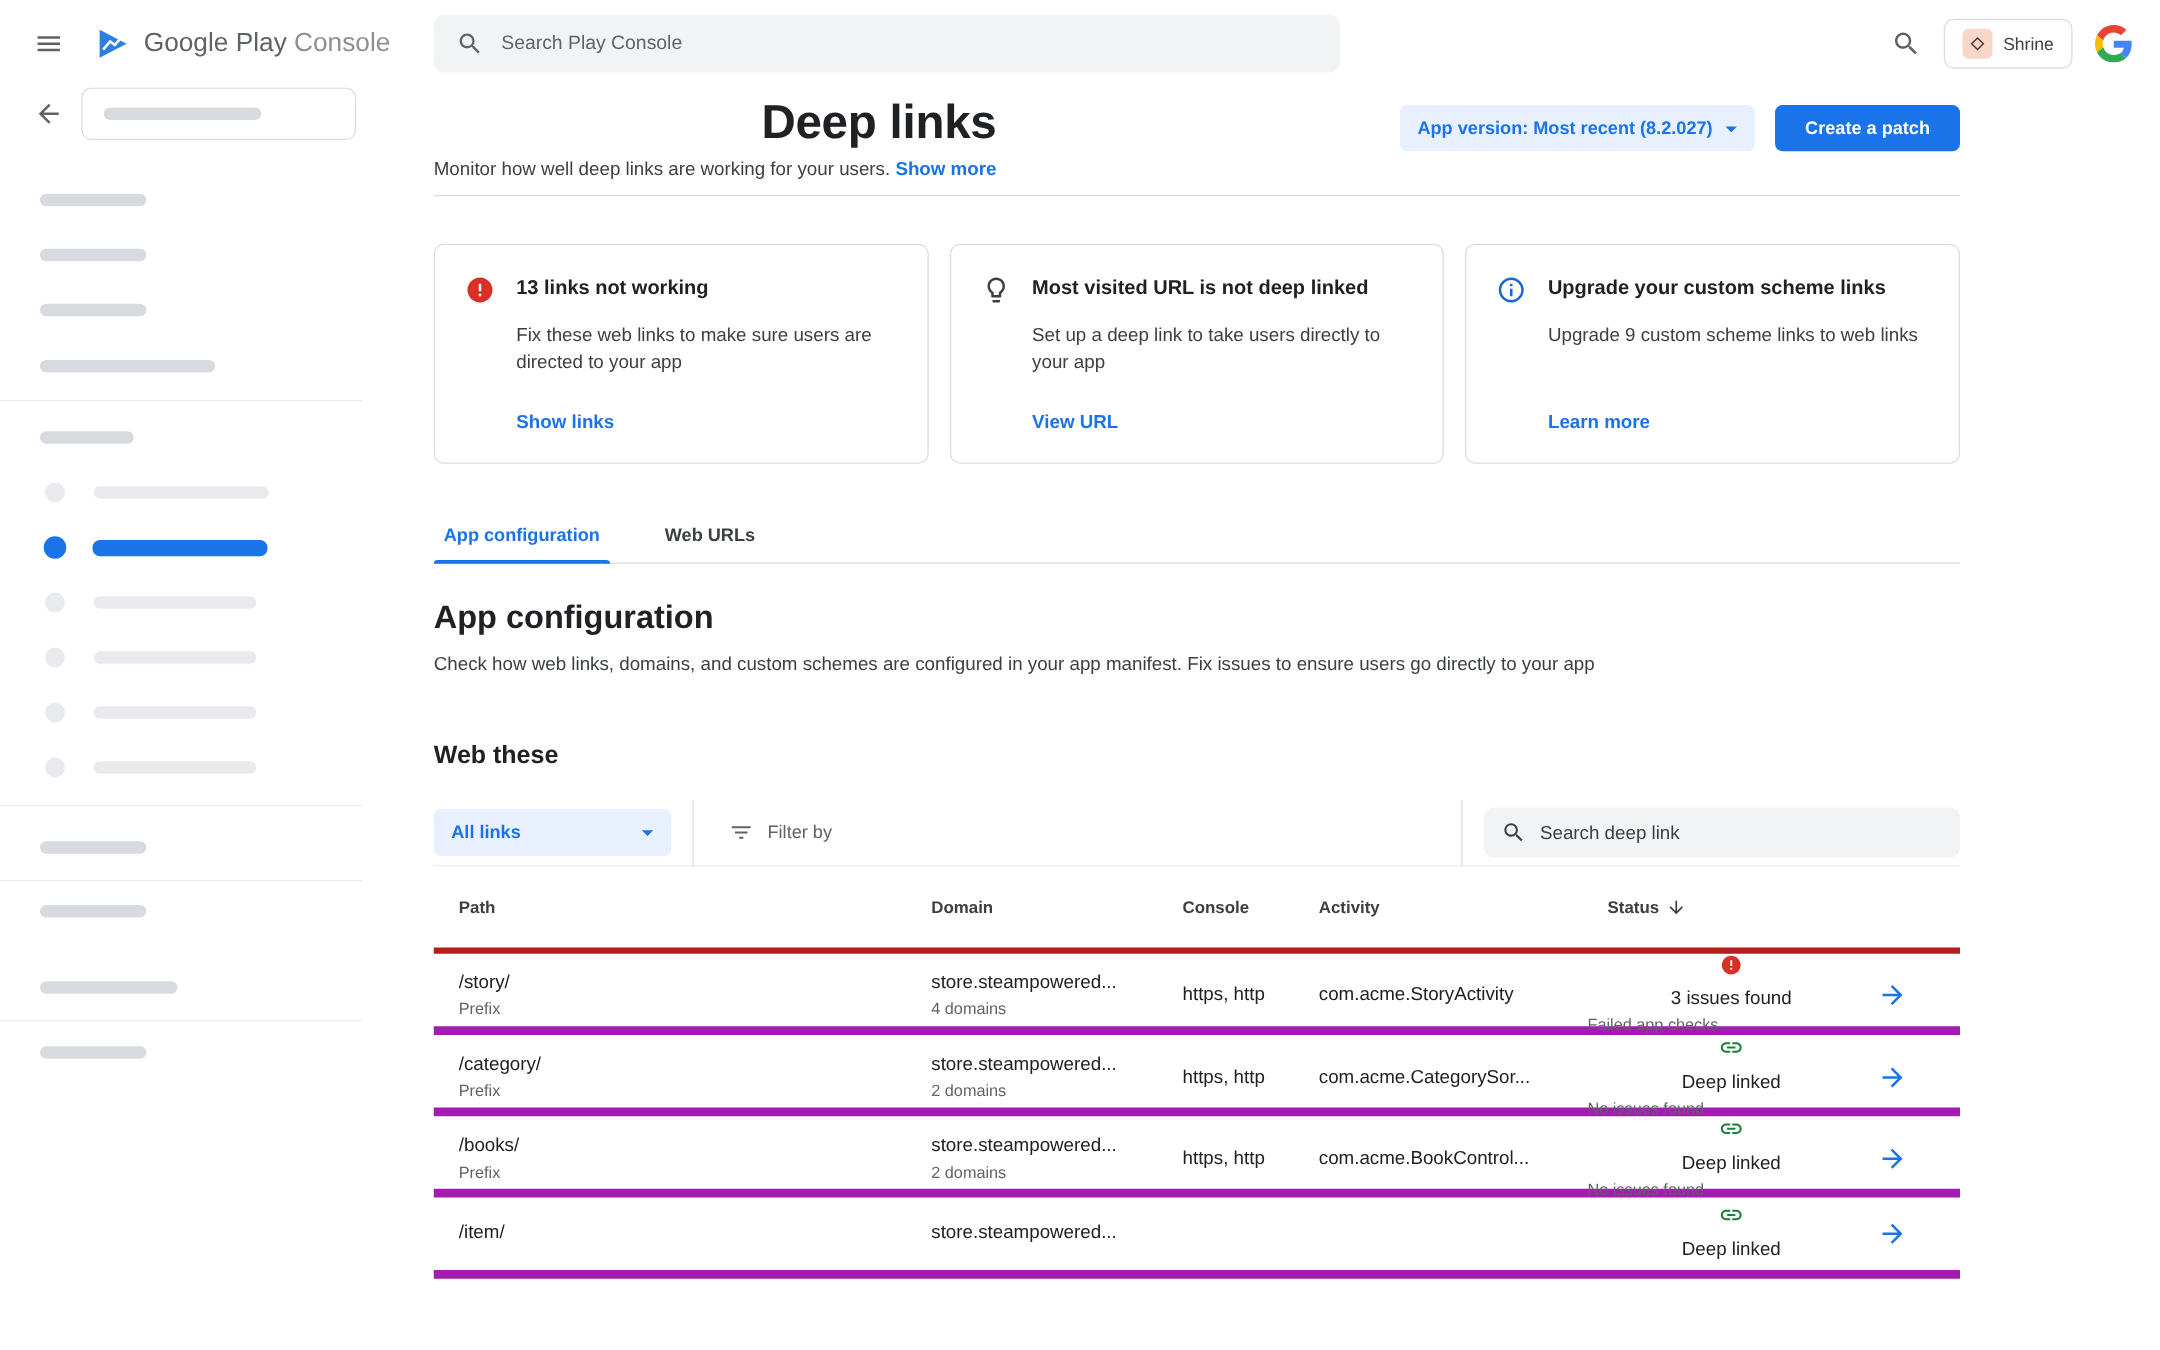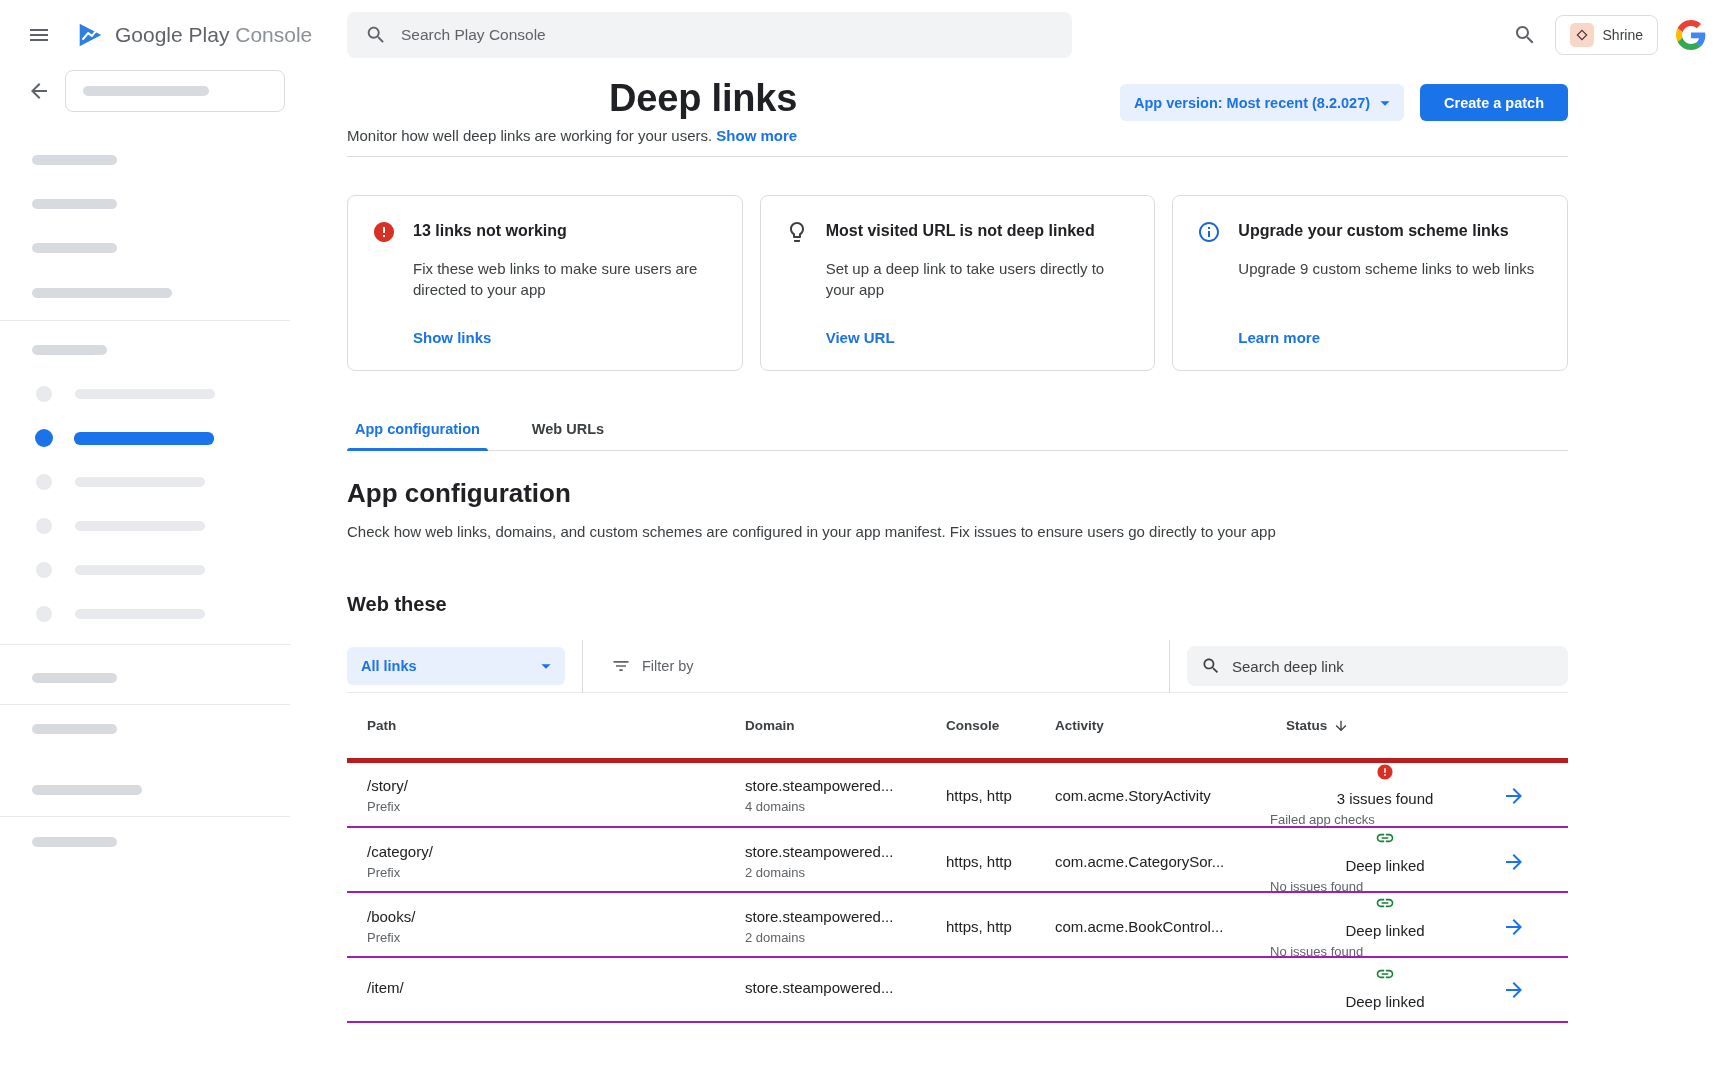--- a/index.html
+++ b/index.html
@@ -75,39 +75,39 @@
   .tab.active::after { content:""; position:absolute; left:0; right:0; bottom:-1px; height:3px;
                        background:#1a73e8; border-radius:3px 3px 0 0; }
 
   
   h2.section-heading { margin-top:26px; font-size:26px; line-height:33px; font-weight:600; color:#202124; }
   .section-desc { margin-top:12px; font-size:15px; line-height:20px; color:#3c4043; }
   h3.weblinks-heading { margin-top:49px; font-size:20px; line-height:26px; font-weight:600; color:#202124; }
 
   
   .filter-bar { margin-top:23px; height:53px; display:flex; align-items:center; border-bottom:1px solid #e8eaed; }
-  .links-dropdown { width:218px; height:38px; background:#e8f0fe; border:none; border-radius:6px;
+  .links-dropdown { width:190px; height:38px; background:#e8f0fe; border:none; border-radius:6px;
                     display:flex; align-items:center; justify-content:space-between; padding:0 8px 0 14px;
                     color:#1a73e8; font-size:14.5px; font-weight:600; cursor:pointer; font-family:inherit; }
   .vdiv { width:1px; height:53px; background:#dadce0; margin-left:17px; }
   .filter-by { display:flex; align-items:center; gap:11px; margin-left:28px; background:none; border:none;
                color:#5f6368; font-size:14.5px; cursor:pointer; font-family:inherit; }
   .filter-spacer { flex:1; }
   .deeplink-search { margin-left:17px; width:381px; height:40px; background:#f1f3f4; border-radius:8px;
                      display:flex; align-items:center; padding:0 14px; }
   .deeplink-search input { border:none; outline:none; background:transparent; flex:1; margin-left:11px;
                            font-size:15px; font-family:inherit; color:#202124; }
   .deeplink-search input::placeholder { color:#3c4043; opacity:1; }
 
   
   .t-grid { display:grid; grid-template-columns:398px 201px 109px 215px 230px 1fr; align-items:center; }
   .thead { height:70px; border-bottom:5px solid #b91c1c; font-size:13.5px; font-weight:600; color:#3c4043; }
   .thead > div:first-child { padding-left:20px; }
   .th-status { display:flex; align-items:center; gap:6px;margin-left:16px; }
-  .trow { height:65px; border-bottom:2px solid #a21caf; }
+  .trow { height:65px; border-bottom:7px solid #a21caf; }
   .cell-first { padding-left:20px; }
   .cell-main { font-size:15px; color:#202124; line-height:19px; }
   .cell-sub { font-size:13px; color:#5f6368; margin-top:4px; line-height:16px; }
   .status-line { display:flex; align-items:center; gap:8px; font-size:15px; color:#202124; line-height:19px;flex-direction:column; }
   .arrow-cell { display:flex; justify-content:flex-start; padding-left:2px; }
   .row-arrow { background:none; border:none; cursor:pointer; display:flex; }
 </style>
 </head>
 <body>
 

